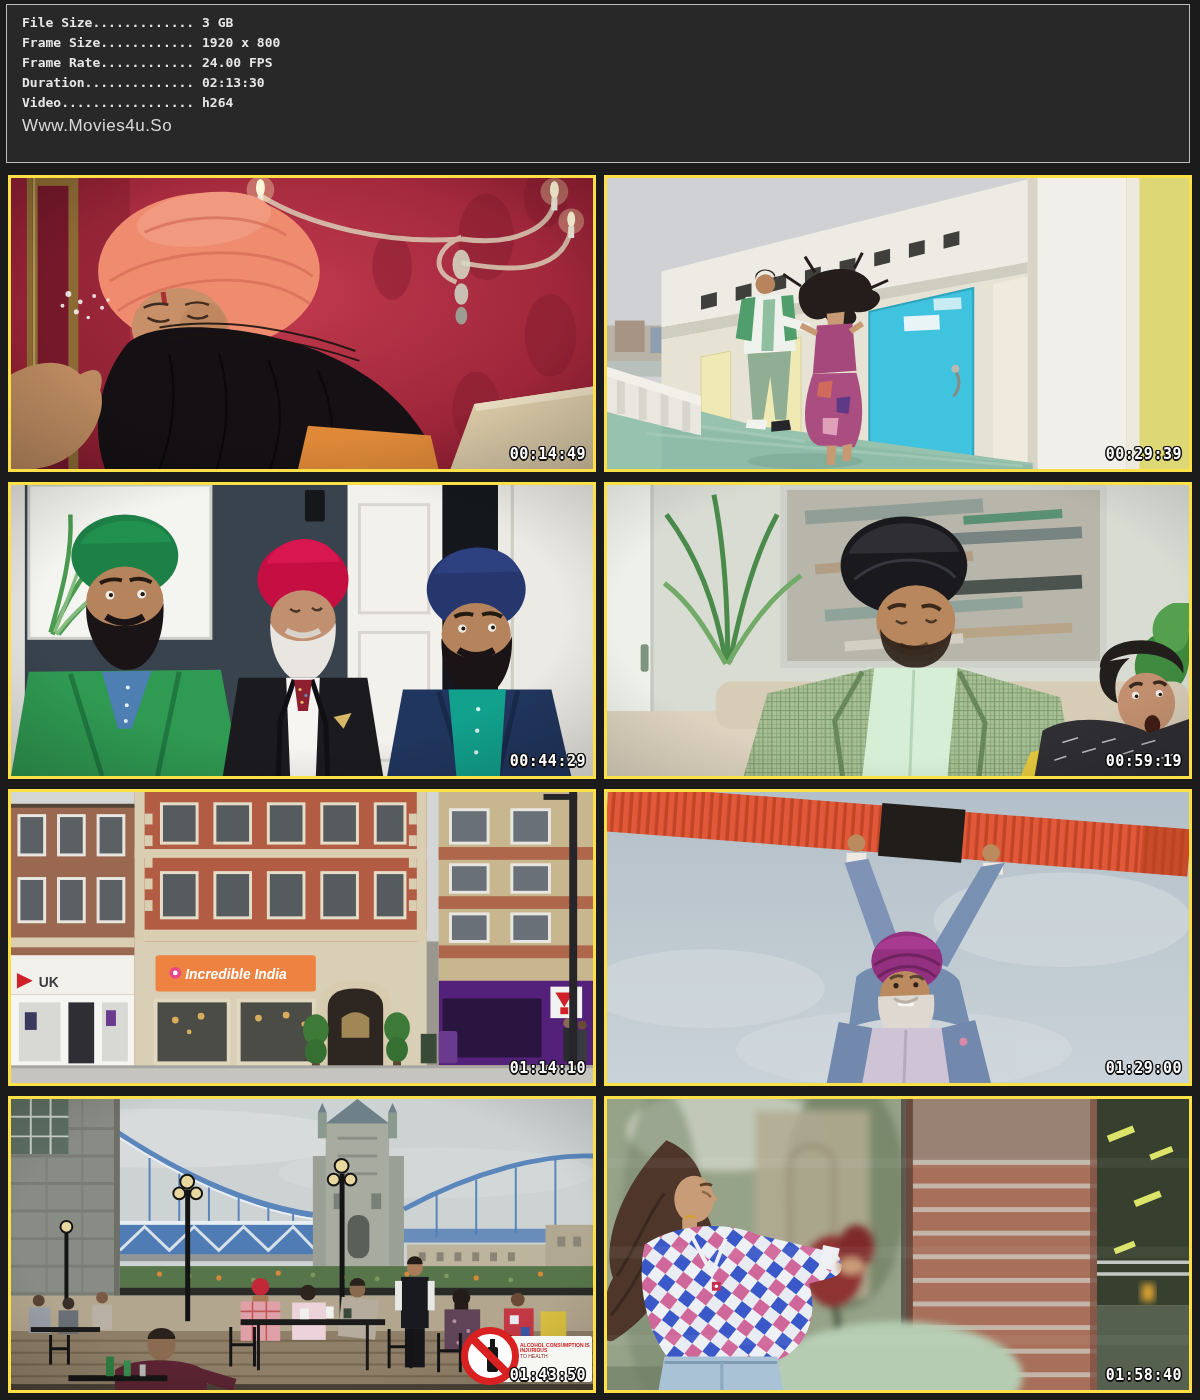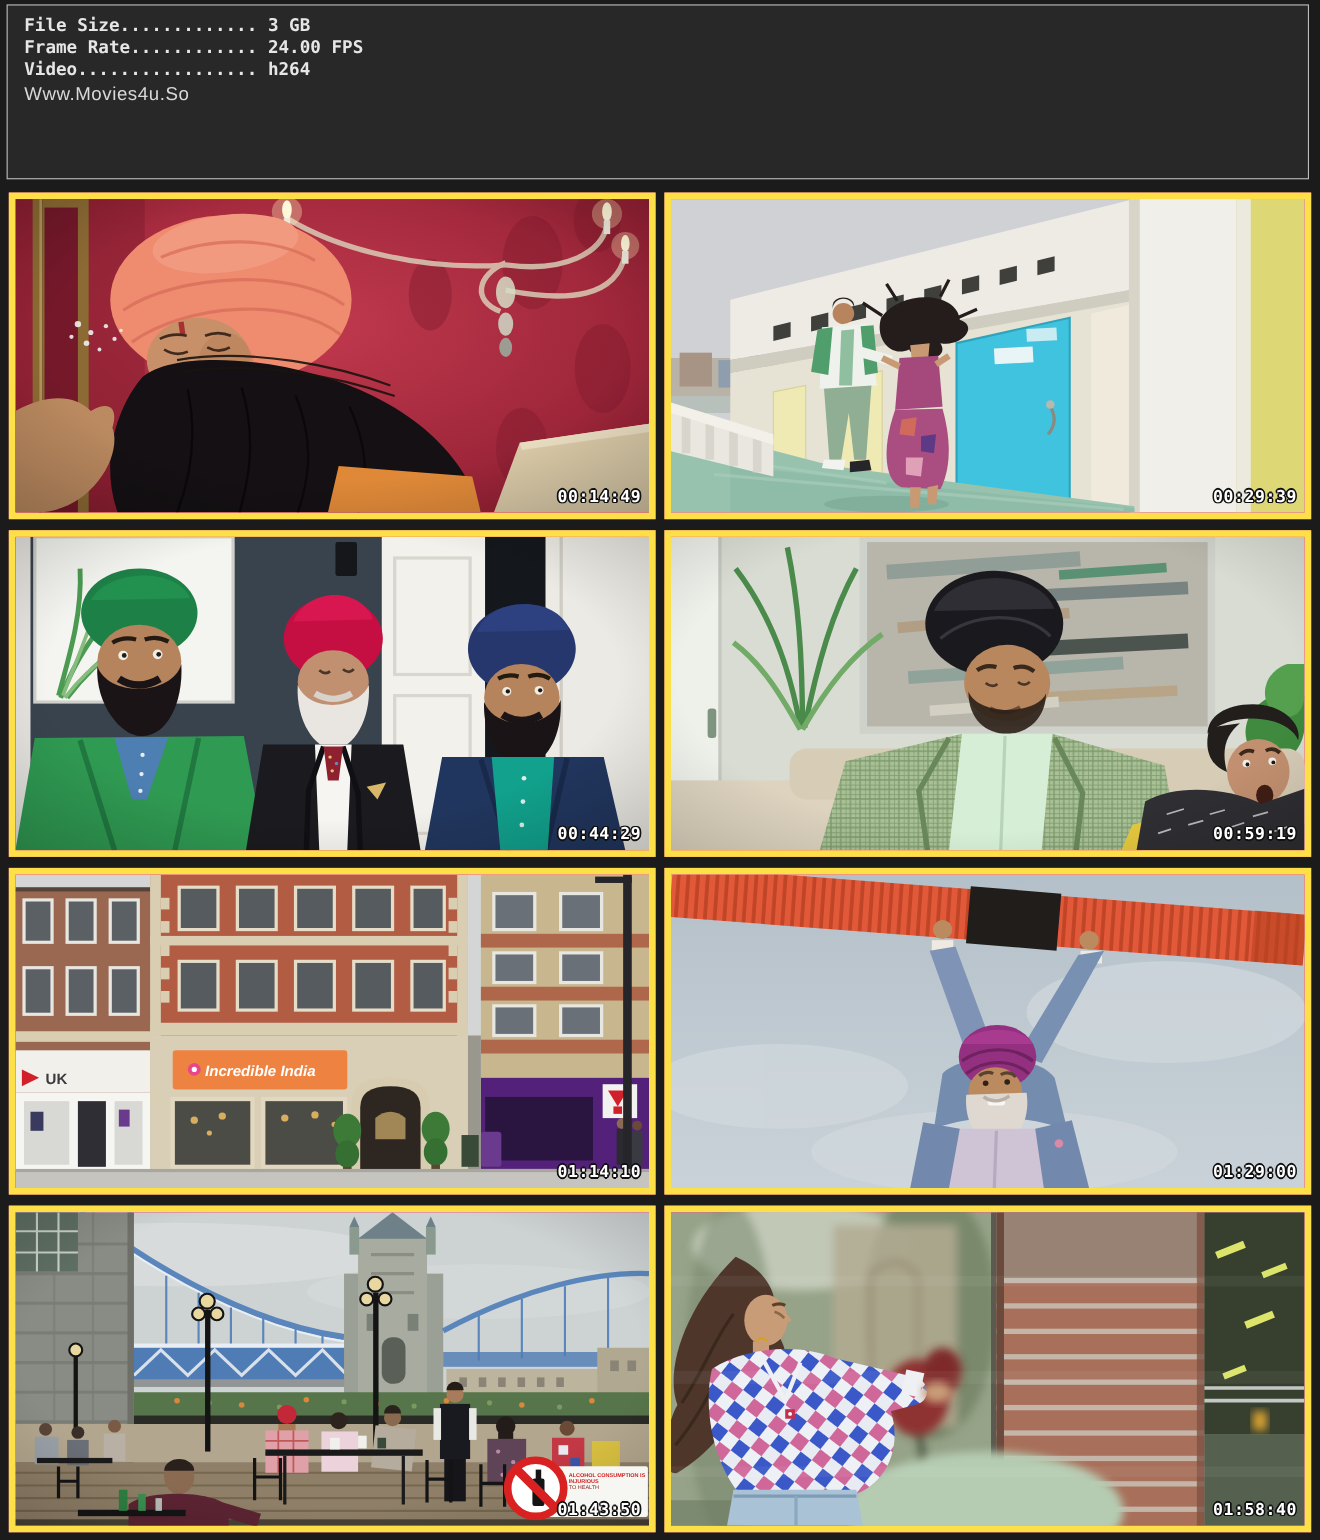--- a/index.html
+++ b/index.html
@@ -8,34 +8,34 @@
     background:#1b1b1b; overflow:hidden;
     font-family:"Liberation Sans", sans-serif;
   }
   .info-panel {
     position:absolute; left:6px; top:4px; width:1184px; height:159px;
     box-sizing:border-box; background:#282828; border:1px solid #bdbdbd;
     padding:8px 14px 0 15px;
   }
   .info-line {
     font-family:"DejaVu Sans Mono", monospace; font-weight:700;
-    font-size:16px; line-height:20px; color:#e6e6e6; white-space:pre;
+    font-size:13px; line-height:20px; color:#e6e6e6; white-space:pre;
   }
   .watermark {
     font-family:"Liberation Sans", sans-serif; font-size:17px;
     color:#d9d9d9; margin-top:3px; letter-spacing:.5px;
   }
   .grid {
     position:absolute; left:8px; top:175px;
     display:grid; grid-template-columns:588px 588px; grid-auto-rows:297px;
     column-gap:8px; row-gap:10px;
   }
   .shot {
-    position:relative; box-sizing:border-box; border:6px solid #fde047;
-    background:#ec4899; overflow:hidden;
+    position:relative; box-sizing:border-box; border:3px solid #fde047;
+    background:#c2410c; overflow:hidden;
   }
   .shot svg { display:block; width:100%; height:100%; }
   .ts {
     position:absolute; right:7px; bottom:6px; z-index:3;
     font-family:"DejaVu Sans Mono", monospace; font-weight:700;
     font-size:15px; letter-spacing:.5px; color:#ffffff;
     text-shadow:-1.5px 0 #111,1.5px 0 #111,0 -1.5px #111,0 1.5px #111,
                 -1px -1px #111,1px 1px #111,-1px 1px #111,1px -1px #111;
   }
   .warn {
@@ -64,21 +64,23 @@
   .no-alc:after {
     content:""; position:absolute; left:-3px; top:18px; width:50px; height:8px;
     background:#d92121; transform:rotate(45deg);
   }
 </style>
 </head>
 <body>
 
 <div class="info-panel">
   <div class="info-line">File Size............. 3 GB</div>
+  <div class="info-line">Frame Size............ 1920 x 800</div>
   <div class="info-line">Frame Rate............ 24.00 FPS</div>
+  <div class="info-line">Duration.............. 02:13:30</div>
   <div class="info-line">Video................. h264</div>
   <div class="watermark">Www.Movies4u.So</div>
 </div>
 
 <div class="grid">
 
   <div class="shot">
     <svg viewBox="0 0 588 296" preserveAspectRatio="none">
       <defs>
         <radialGradient id="s1bg" cx="45%" cy="40%" r="75%">

